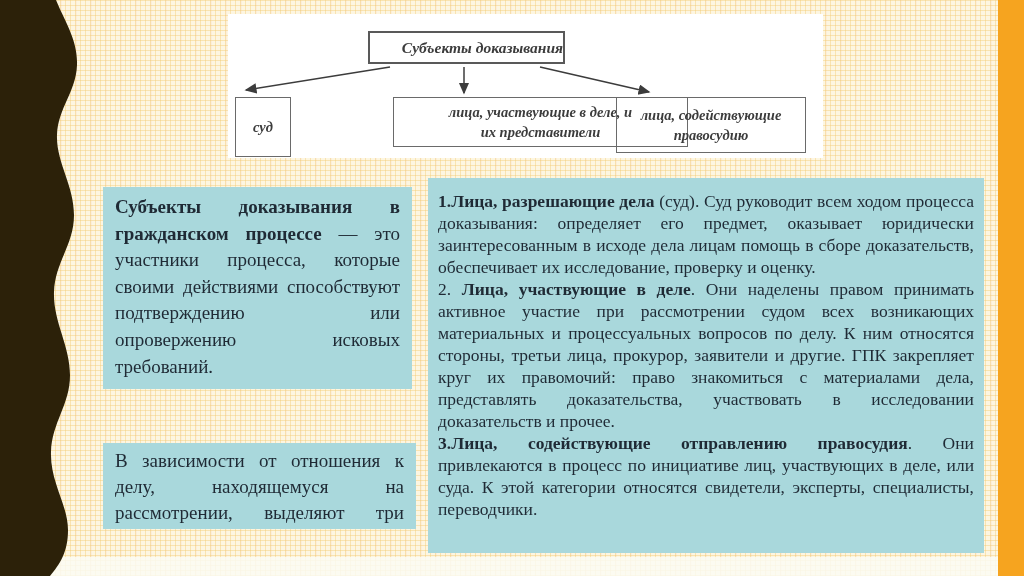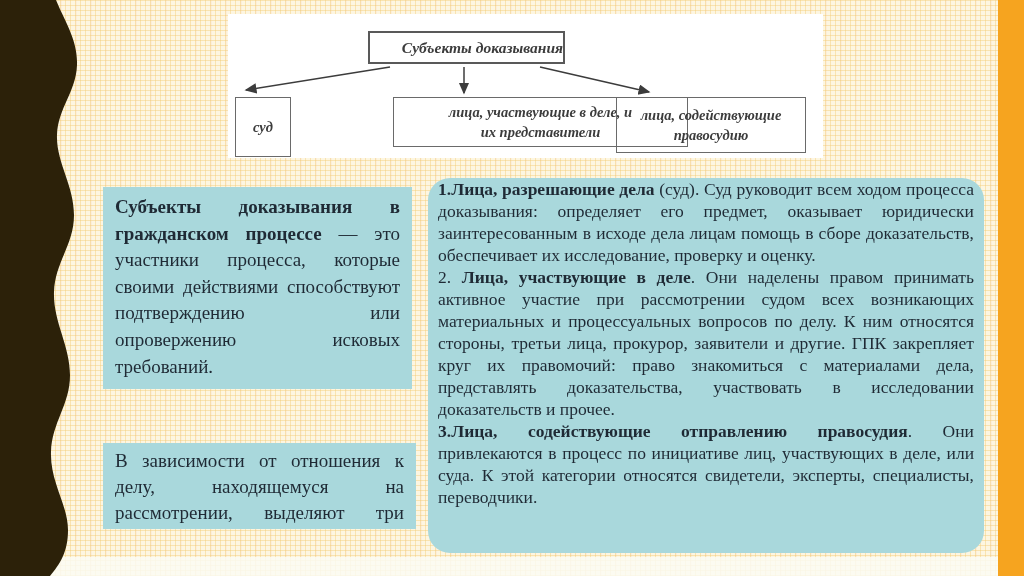--- a/index.html
+++ b/index.html
@@ -48,22 +48,22 @@
   .panel{
     position:absolute;background:var(--panel,#a9d8dc);
     color:var(--ink,#1f2a35);box-sizing:border-box;overflow:hidden;
   }
   .panel p{margin:0;text-align:justify;}
   .panel .b{font-weight:bold;}
   .def{left:103px;top:187px;width:309px;height:202px;padding:7px 12px 0;
        font-size:19px;line-height:26.6px;}
   .group{left:103px;top:443px;width:313px;height:86px;padding:5px 12px 8px;
        font-size:19px;line-height:26px;}
-  .detail{left:428px;top:178px;width:556px;height:375px;padding:0 10px 0;
-       font-size:17.5px;line-height:22px;border-radius:22px;}
+  .detail{left:428px;top:178px;width:556px;height:375px;padding:12px 10px 0;
+       font-size:17.5px;line-height:22px;}
 </style>
 </head>
 <body>
 
 <div class="slide">
 
   <div class="bottom-strip"></div>
 
   <svg class="wave" width="110" height="576" viewBox="0 0 110 576" aria-hidden="true">
     <path fill="#2c2109" d="M0,0 L56,0

